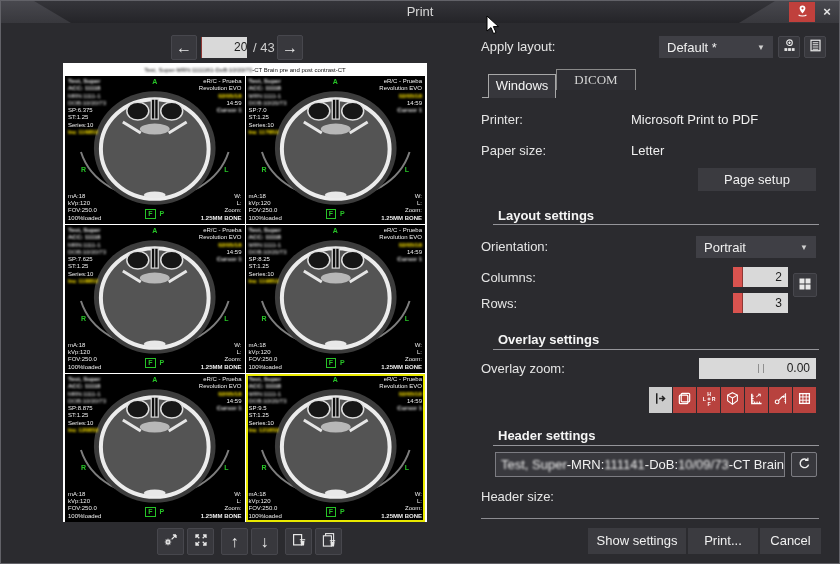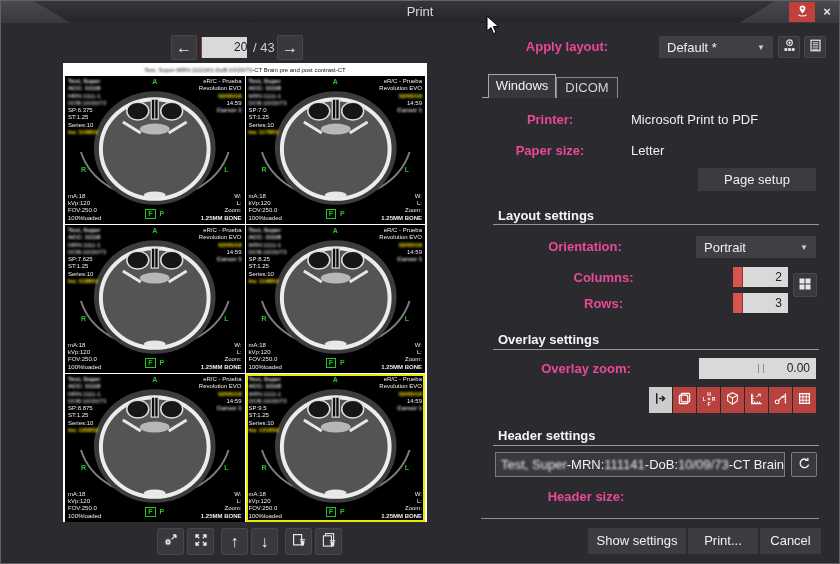--- a/index.html
+++ b/index.html
@@ -17,37 +17,37 @@
     text-align:center;color:#d8d8d8;font-size:13px;}
   .pin-btn{position:absolute;left:788px;top:1px;width:26px;height:20px;background:#c0403c;
     display:flex;align-items:center;justify-content:center;cursor:pointer;}
   .close-btn{position:absolute;left:816px;top:1px;width:20px;height:20px;line-height:20px;
     text-align:center;color:#e6e6e6;font-size:13px;font-weight:bold;cursor:pointer;}
   
   .btn{position:absolute;background:#3b3b40;color:#f0f0f0;text-align:center;cursor:pointer;}
   .icon-btn{position:absolute;background:#38383d;border:1px solid #47474d;border-radius:2px;
     display:flex;align-items:center;justify-content:center;cursor:pointer;color:#e8e8e8;}
   .arrow-glyph{font-size:16px;font-weight:bold;line-height:1;}
-  .label-r{position:absolute;text-align:center;color:#ec4899;font-weight:bold;}
+  .label-r{position:absolute;text-align:left;color:#e5e5e5;}
   .value-l{position:absolute;color:#f0f0f0;}
   .dropdown{position:absolute;background:#3f3f45;color:#f0f0f0;padding:0 8px;cursor:pointer;
     display:flex;align-items:center;}
   .dropdown .dd-caret{margin-left:auto;font-size:8px;color:#cfcfcf;}
   .spin{position:absolute;background:#d9d9d9;display:flex;overflow:hidden;cursor:ew-resize;gap:32px;}
   .spin .red{background:#d9534f;border-right:1px solid #8e3734;height:100%;}
   .spin .num{flex:1;color:#1c1c1c;font-size:12px;line-height:20px;text-align:right;padding-right:6px;}
   .spin .num.center{text-align:center;padding-right:2px;}
   .hr{position:absolute;height:1px;background:#95959a;}
   .section-h{position:absolute;font-weight:bold;color:#f5f5f5;}
   
   .tab{position:absolute;text-align:center;cursor:pointer;}
   .tab.active{left:487px;top:73px;width:68px;height:24px;background:#37373c;
     border:1px solid #a8a8a8;border-bottom:none;line-height:22px;color:#f4f4f4;z-index:2;}
-  .tab.inactive{left:555px;top:76px;width:62px;height:21px;background:#2e2e33;
-    border:1px solid #8a8a8a;border-bottom:none;line-height:19px;color:#d4d4d4;}
+  .tab.inactive{left:555px;top:68px;width:80px;height:21px;background:#2e2e33;
+    border:1px solid #8a8a8a;border-bottom:none;line-height:19px;color:#d4d4d4;font-family:Liberation Serif, serif;}
   .tab-stub{position:absolute;left:481px;top:96px;width:6px;height:1px;background:#a8a8a8;}
   
   .page{position:absolute;left:62px;top:62px;width:364px;height:459px;background:#fff;padding:2px;}
   .page-header{height:10px;line-height:10px;font-size:6px;color:#111;text-align:center;
     white-space:nowrap;overflow:hidden;}
   .page-grid{display:grid;grid-template-columns:1fr 1fr;grid-template-rows:repeat(3,148px);
     gap:1px;background:#fff;margin-top:1px;}
   .cell{position:relative;background:#000;overflow:hidden;cursor:pointer;}
   .cell.selected{outline:2px solid #e9e900;outline-offset:-2px;z-index:2;}
   .cell svg.ct{position:absolute;inset:0;width:100%;height:100%;}

